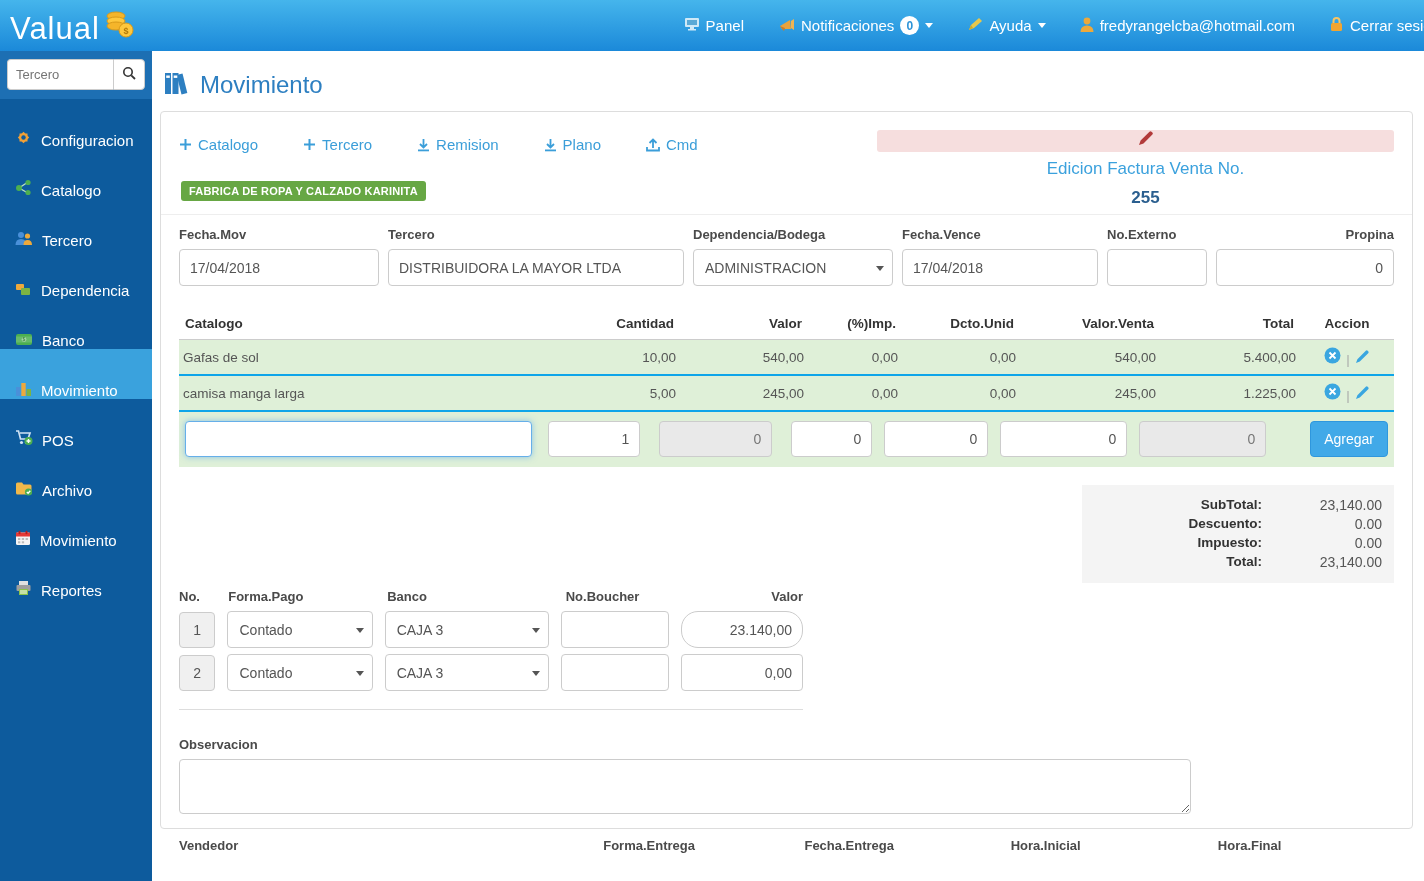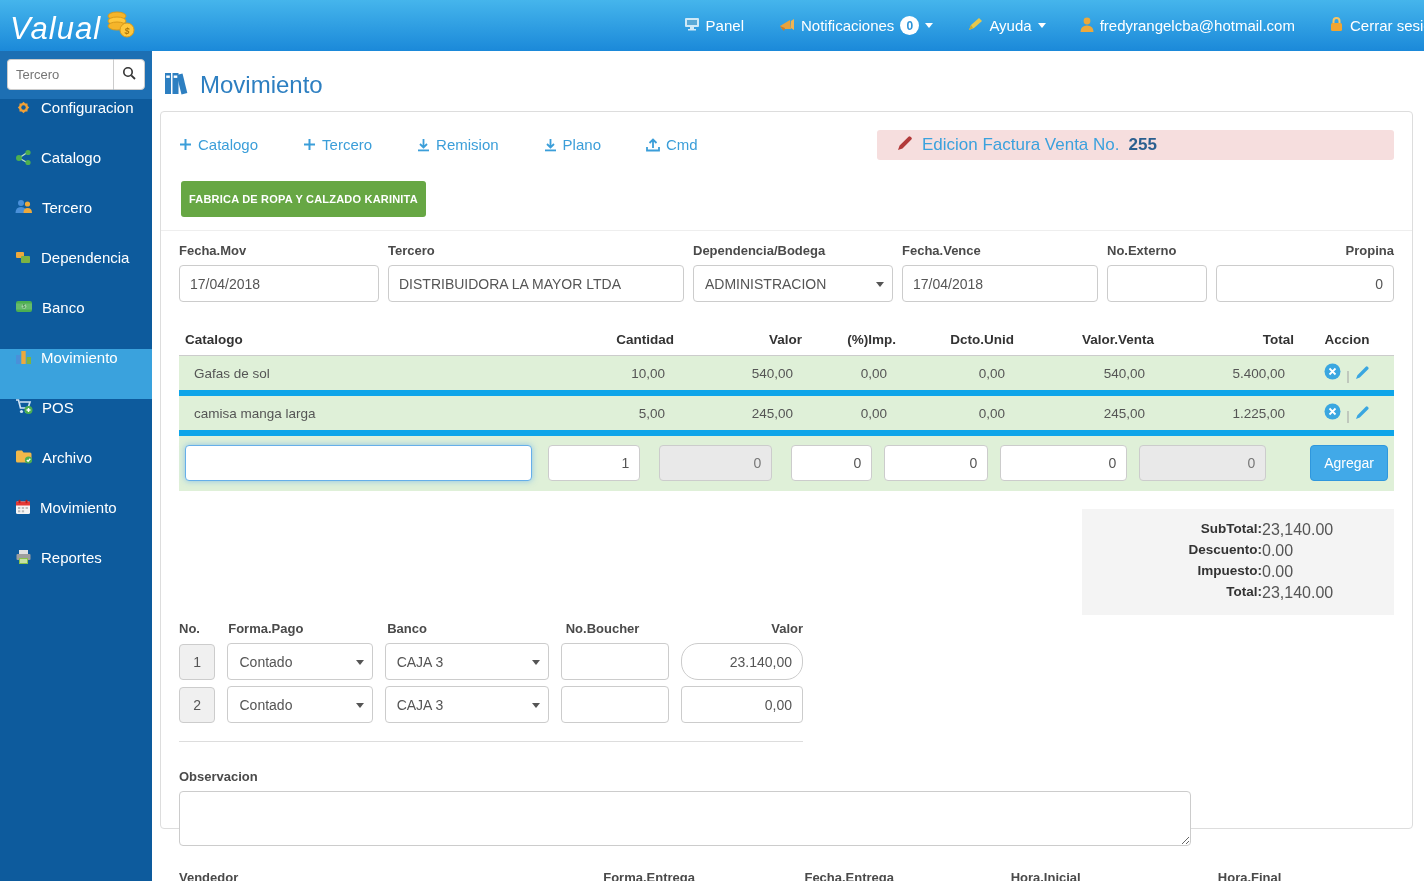--- a/index.html
+++ b/index.html
@@ -2,61 +2,61 @@
 <html><head>
 <meta charset="utf-8">
 <style>
   * { margin:0; padding:0; box-sizing:border-box; }
   html,body { width:1424px; height:881px; overflow:hidden; background:#fff;
     font-family:"Liberation Sans","DejaVu Sans",sans-serif; }
 
   
   .navbar { position:absolute; left:0; top:0; width:1424px; height:51px;
     background:linear-gradient(#45b5ec,#1b89d9); display:flex; align-items:center; }
-  .brand { display:flex; align-items:flex-end; padding-left:10px; gap:2px;font-style:italic; }
+  .brand { display:flex; align-items:flex-end; padding-left:10px; gap:2px; }
   .brand-text { color:#fff; font-size:31px; font-weight:400; letter-spacing:1px; line-height:1; }
   .nav-items { position:absolute; right:-16px; top:0; height:51px; display:flex;
     align-items:center; gap:34px; }
   .nav-item { display:flex; align-items:center; gap:6px; color:#fff; font-size:15px;
     white-space:nowrap; cursor:pointer; }
   .nav-badge { background:#fff; color:#2e94d8; width:19px; height:19px; border-radius:50%;
     font-size:12px; font-weight:bold; display:flex; align-items:center; justify-content:center; }
   .caret-w { width:0; height:0; border-left:4px solid transparent; border-right:4px solid transparent;
     border-top:5px solid #fff; display:inline-block; }
 
   
   .sidebar { position:absolute; left:0; top:51px; width:152px; height:830px; background:#0d5b9d; }
   .search-wrap { background:#1d6fb3; padding:8px 7px 9px 7px; display:flex; }
   .search-input { width:106px; height:31px; border:1px solid #ccc; border-right:none;
     border-radius:4px 0 0 4px; padding:0 8px; font-size:13px; color:#555; outline:none; }
   .search-btn { width:32px; height:31px; background:#fff; border:1px solid #ccc;
     border-radius:0 4px 4px 0; display:flex; align-items:center; justify-content:center; cursor:pointer; }
-  .side-item { height:50px; display:flex; align-items:flex-start; gap:9px; padding-left:15px;
+  .side-item { height:50px; display:flex; align-items:flex-end; gap:9px; padding-left:15px;
     color:#fff; font-size:15px; cursor:pointer; }
   .side-item.active { background:#3aa2dd; }
   .side-item svg { flex:0 0 auto; }
 
   
   .main { position:absolute; left:152px; top:51px; right:0; bottom:0; background:#fff; }
   .page-header { display:flex; align-items:center; gap:9px; padding:20px 0 12px 12px; }
   .page-title { color:#2d7fc1; font-size:24px; }
   .panel { margin:0 11px 0 8px; border:1px solid #ddd; border-radius:4px; background:#fff;
     height:718px; padding:16px 18px; position:relative; }
 
   
   .toolbar { position:relative; height:46px; }
   .tool-links { display:flex; gap:45px; align-items:center; padding-top:8px; }
   .tool-link { color:#3b9ed9; font-size:15px; display:flex; align-items:center; gap:6px; cursor:pointer; }
-  .banner { position:absolute; right:0; top:2px; width:517px; height:30px; background:#f6dede;
-    border-radius:3px; display:flex; align-items:center; gap:9px; padding-left:20px; }
+  .banner { position:absolute; right:0; top:2px; width:517px; height:22px; background:#f6dede;
+    border-radius:3px; display:flex; align-items:center; gap:9px; padding-left:20px;flex-direction:column; }
   .banner-text { color:#3ba1dd; font-size:17px; }
   .banner-num { color:#2b5f8f; font-size:17px; font-weight:bold; }
 
   .company-badge { display:inline-block; margin:7px 0 0 2px; background:#67a744; color:#fff;
-    font-size:11px; font-weight:bold; padding:12px 8px; border-radius:3px; letter-spacing:.2px; }
+    font-size:11px; font-weight:bold; padding:4px 8px; border-radius:3px; letter-spacing:.2px; }
 
   .divider { border-top:1px solid #eee; margin:13px -18px 0 -18px; }
 
   
   label.flabel { display:block; font-size:13px; font-weight:bold; color:#4a4a4a; margin-bottom:7px; }
   .tinput { height:37px; border:1px solid #ccc; border-radius:4px; padding:0 10px;
     font-size:14px; color:#555; width:100%; outline:none;
     font-family:"Liberation Sans","DejaVu Sans",sans-serif; }
   .fields-row { display:flex; gap:9px; margin-top:12px; }
   .fakeselect { height:37px; border:1px solid #ccc; border-radius:4px; padding:0 22px 0 11px;
@@ -64,40 +64,40 @@
     background:#fff; cursor:pointer; }
   .caret-d { position:absolute; right:8px; top:16px; width:0; height:0;
     border-left:4px solid transparent; border-right:4px solid transparent; border-top:5px solid #555; }
 
   
   .itable { width:100%; margin-top:22px; border-collapse:collapse; table-layout:fixed; }
   .itable th { font-size:13.5px; color:#333; text-align:right; padding:8px 6px;
     border-bottom:1px solid #ccc; }
   .itable th.l { text-align:left; } .itable th.c { text-align:center; }
   .itable td { background:#dff0d8; font-size:13.5px; color:#555; text-align:right;
-    padding:7px 15px; border-bottom:6px solid #0ea5e9; }
+    padding:7px 4px; border-bottom:2px solid #0ea5e9; }
   .itable td.l { text-align:left; } .itable td.c { text-align:center; }
   .act-sep { color:#aaa; margin:0 5px; }
 
   
   .add-row { background:#dff0d8; padding:9px 6px 10px 6px; display:flex; align-items:center; }
   .add-row .tinput { height:36px; }
   .num-in { text-align:right; }
   .dis { background:#e9e9e9; color:#777; }
   .cat-in { width:350px; border-color:#66afe9 !important;
     box-shadow:0 0 6px rgba(102,175,233,.7); }
   .btn-blue { background:#41a9e8; border:1px solid #2f97dd; color:#fff; font-size:14px;
     border-radius:4px; padding:9px 13px; cursor:pointer;
     font-family:"Liberation Sans","DejaVu Sans",sans-serif; }
 
   
   .totals { width:312px; margin:18px 0 0 auto; background:#f4f4f4; padding:10px 12px 12px 12px; }
   .totals-row { display:flex; justify-content:flex-end; padding:1.5px 0; }
   .totals-label { font-size:13.5px; font-weight:bold; color:#333; }
-  .totals-value { width:120px; font-size:16px; color:#555; }
+  .totals-value { width:120px; text-align:right; font-size:14px; color:#555; }
 
   
   .payments { width:624px; margin-top:2px; border-bottom:1px solid #ddd; padding-bottom:12px; }
   .pay-head { display:flex; gap:12px; font-size:13px; font-weight:bold; color:#4a4a4a;
     padding:4px 0 7px 0; }
   .pay-row { display:flex; gap:12px; margin-bottom:6px; align-items:center; }
   .no-box { width:38px; height:36px; background:#f0f0f0; border:1px solid #ccc; border-radius:4px;
     display:flex; align-items:center; justify-content:center; font-size:14px; color:#555; }
   .w-no { width:38px; } .w-forma { width:150px; } .w-banco { width:170px; }
   .w-bou { width:108px; } .w-val { width:122px; text-align:right; }

